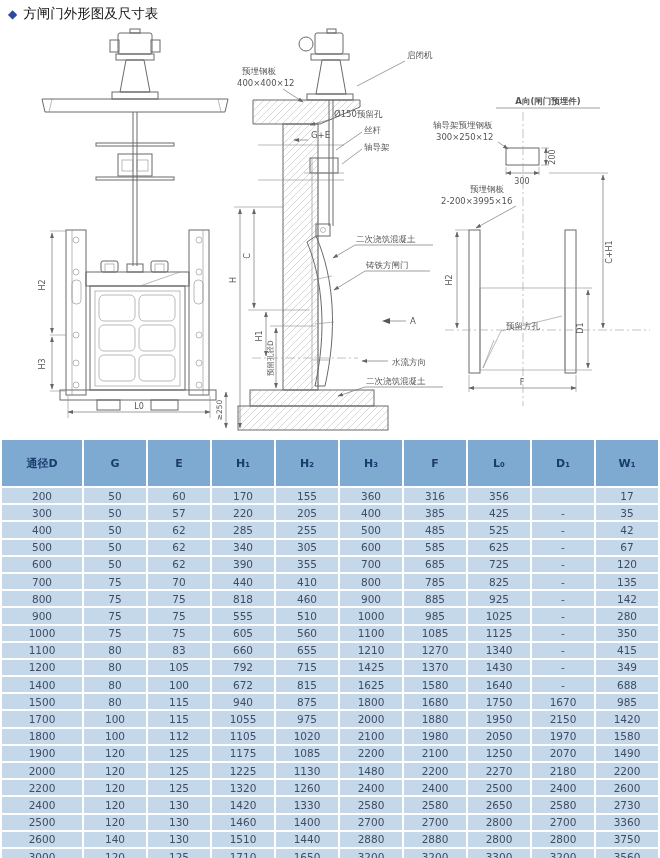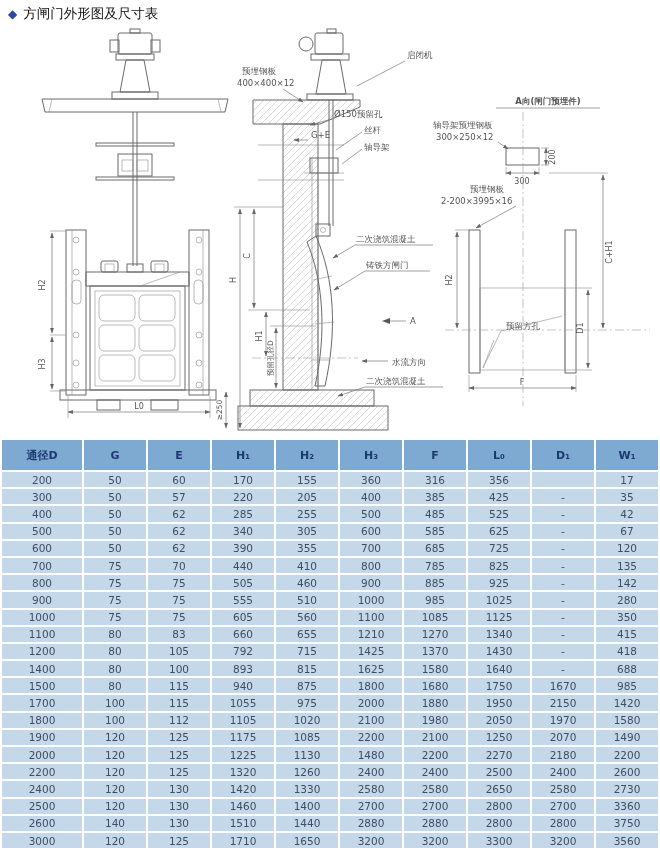--- a/index.html
+++ b/index.html
@@ -9,21 +9,21 @@
   .title-text{font-size:13.5px;font-weight:normal;color:#111;}
   svg{display:block;}
   .ol{stroke:#6a6a6a;stroke-width:1;fill:none;}
   .thin{stroke:#8c8c8c;stroke-width:.6;fill:none;}
   .dl{stroke:#777;stroke-width:.7;fill:none;}
   .cl{stroke:#9a9a9a;stroke-width:.6;fill:none;stroke-dasharray:9 3 2 3;}
   .lbl{font-size:8.5px;fill:#555;}
   .dim{font-size:8px;fill:#555;}
   .sm{font-size:7.5px;fill:#555;}
   table{width:660px;border-collapse:separate;border-spacing:2px;background:#fff;table-layout:fixed;}
-  th{background:#7ea9d0;color:#1d3a70;font-size:11px;font-weight:600;height:26px;padding:2px;text-align:center;}
+  th{background:#7ea9d0;color:#1d3a70;font-size:11px;font-weight:600;height:26px;padding:10px;text-align:center;}
   td{background:#c5d8e9;color:#3d4d62;font-size:10.5px;height:15.2px;padding:0;text-align:center;}
 </style>
 </head>
 <body>
 
 <div class="title-row">
   <span class="diamond">◆</span>
   <span class="title-text">方闸门外形图及尺寸表</span>
 </div>
 
@@ -315,21 +315,21 @@
         <td>800</td>
         <td>785</td>
         <td>825</td>
         <td>-</td>
         <td>135</td>
       </tr>
       <tr>
         <td>800</td>
         <td>75</td>
         <td>75</td>
-        <td>505</td>
+        <td>818</td>
         <td>460</td>
         <td>900</td>
         <td>885</td>
         <td>925</td>
         <td>-</td>
         <td>142</td>
       </tr>
       <tr>
         <td>900</td>
         <td>75</td>
@@ -369,27 +369,27 @@
       <tr>
         <td>1200</td>
         <td>80</td>
         <td>105</td>
         <td>792</td>
         <td>715</td>
         <td>1425</td>
         <td>1370</td>
         <td>1430</td>
         <td>-</td>
-        <td>418</td>
+        <td>349</td>
       </tr>
       <tr>
         <td>1400</td>
         <td>80</td>
         <td>100</td>
-        <td>893</td>
+        <td>672</td>
         <td>815</td>
         <td>1625</td>
         <td>1580</td>
         <td>1640</td>
         <td>-</td>
         <td>688</td>
       </tr>
       <tr>
         <td>1500</td>
         <td>80</td>

